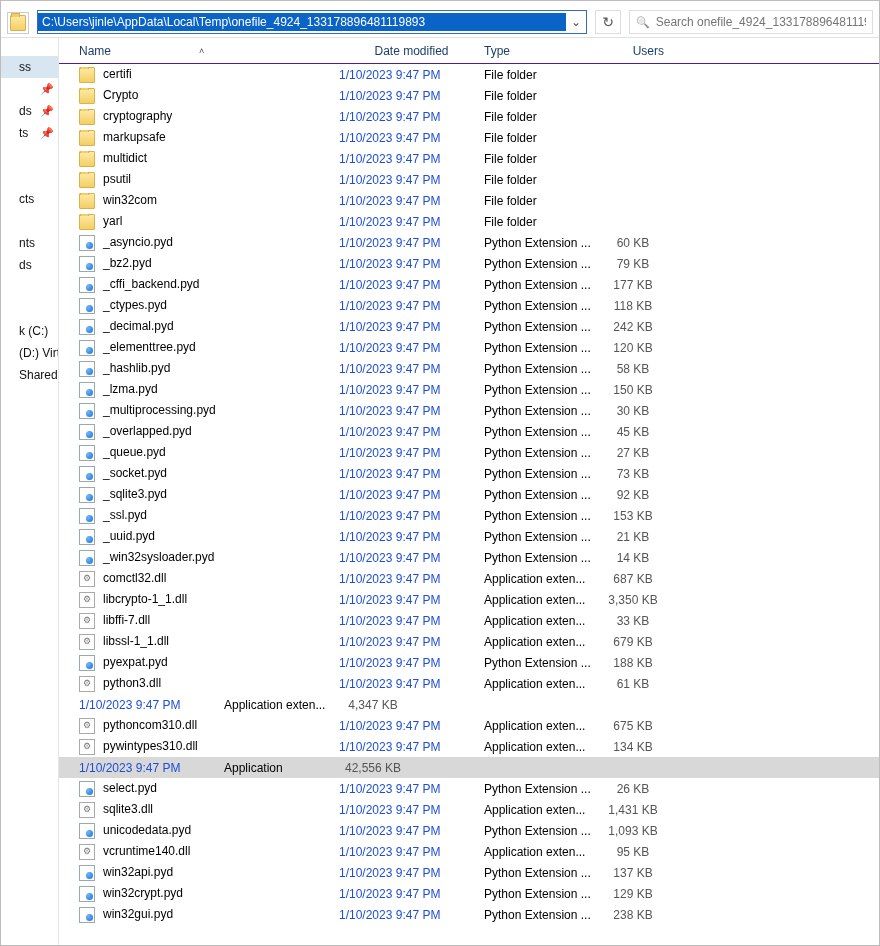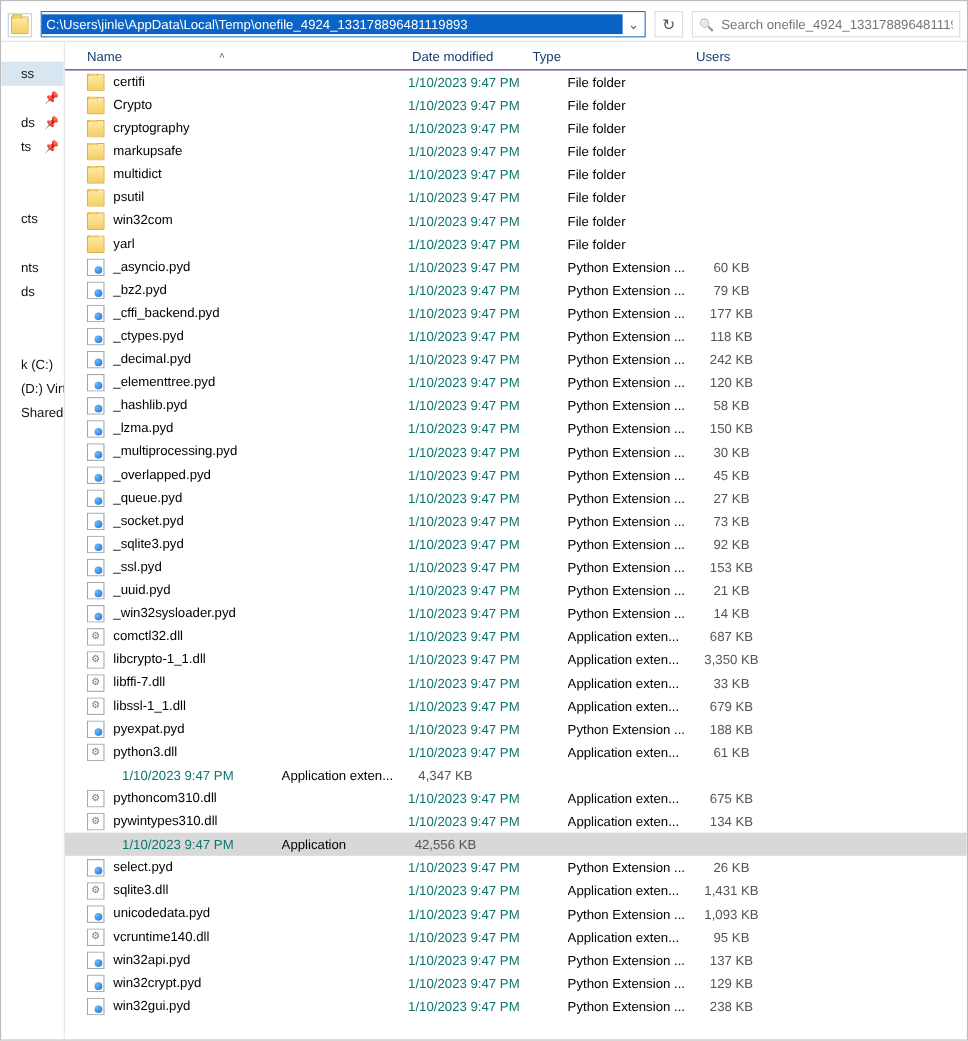--- a/index.html
+++ b/index.html
@@ -32,21 +32,21 @@
   .col-name { flex: 0 0 260px; position: relative; cursor: pointer; }
   .sort-ind { position: absolute; left: 120px; top: 2px; font-size: 9px; color: #555; }
   .col-date { flex: 0 0 145px; cursor: pointer; text-align: center; }
   .col-type { flex: 0 0 118px; cursor: pointer; }
   .col-size { flex: 0 0 62px; text-align: right; cursor: pointer; }
 
   .rows { flex: 1; overflow-y: auto; }
   .row { display: flex; align-items: center; height: 21px; padding-left: 20px; font-size: 12px; cursor: pointer; }
   .row.selected { background: #d8d8d8; }
   .cell-name { flex: 0 0 260px; display: flex; align-items: flex-start; gap: 8px; white-space: nowrap; overflow: hidden; }
-  .cell-date { flex: 0 0 145px; color: #0f766e; margin-left: 32px; }
+  .cell-date { flex: 0 0 145px; color: #1d4ed8; }
   .cell-type { flex: 0 0 118px; color: #000000; white-space: nowrap; overflow: hidden; text-overflow: ellipsis; }
   .cell-size { flex: 0 0 62px; text-align: center; color: #555; }
 
   
   .ico { width: 16px; height: 16px; flex: 0 0 16px; display: inline-block; }
   .ico-folder { background: linear-gradient(#ffe9a6,#f3cf63); border: 1px solid #d8b24b; border-radius: 1px; position: relative; }
   .ico-folder::before { content:""; position:absolute; top:-3px; left:0; width:7px; height:3px; background:#f3cf63; border:1px solid #d8b24b; border-bottom:none; border-radius:1px 1px 0 0; }
   .ico-pyd { background: #fff; border: 1px solid #9aa; position: relative; }
   .ico-pyd::after { content:""; position:absolute; right:1px; bottom:1px; width:7px; height:7px; background: radial-gradient(circle at 30% 30%, #6cb8ff, #1a6fd1); border-radius:50%; }
   .ico-dll { background: #fff; border: 1px solid #aaa; position: relative; }

